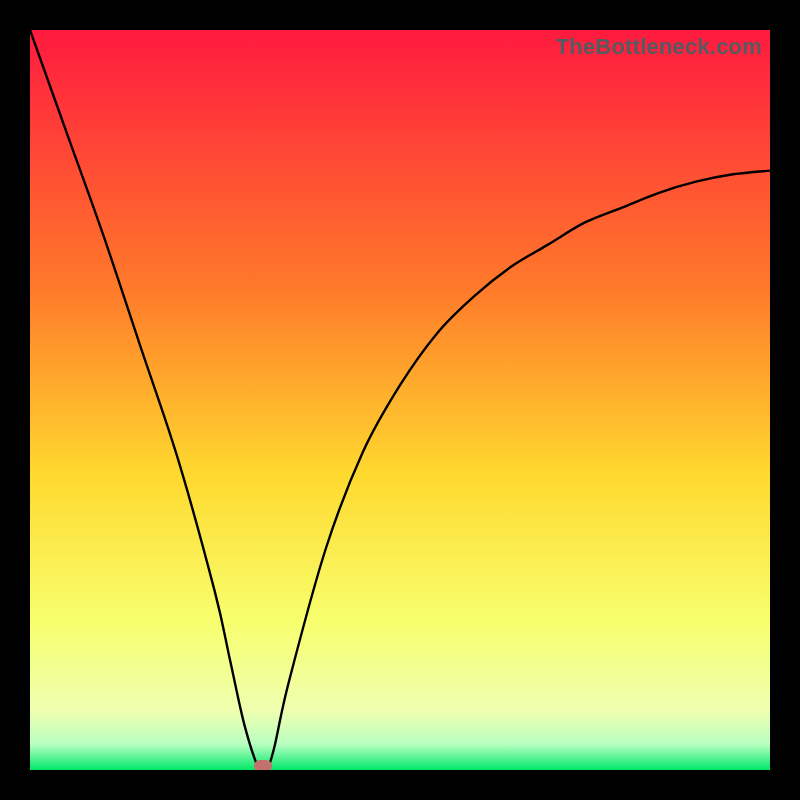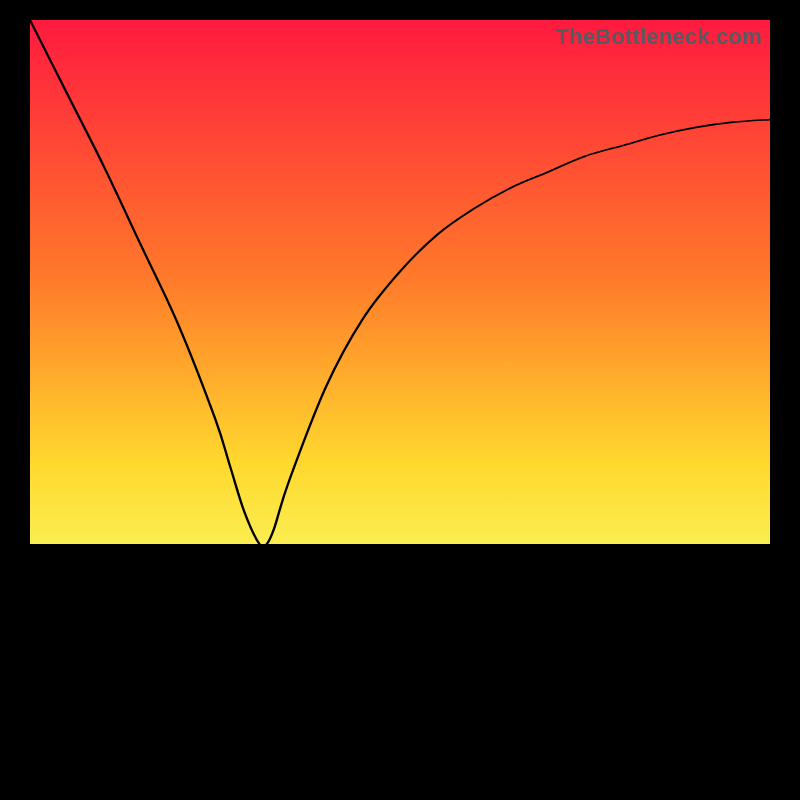--- a/index.html
+++ b/index.html
@@ -6,23 +6,23 @@
   html, body { width: 800px; height: 800px; overflow: hidden; background: #000; }
   .stage {
     position: relative;
     width: 800px;
     height: 800px;
     background: #000;
   }
   .plot-area {
     position: absolute;
     left: 30px;
-    top: 20px;
+    top: 30px;
     width: 740px;
-    height: 524px;
+    height: 740px;
     overflow: hidden;
   }
   .gradient {
     position: absolute;
     inset: 0;
   }
   .watermark {
     position: absolute;
     top: 4px;
     right: 8px;

